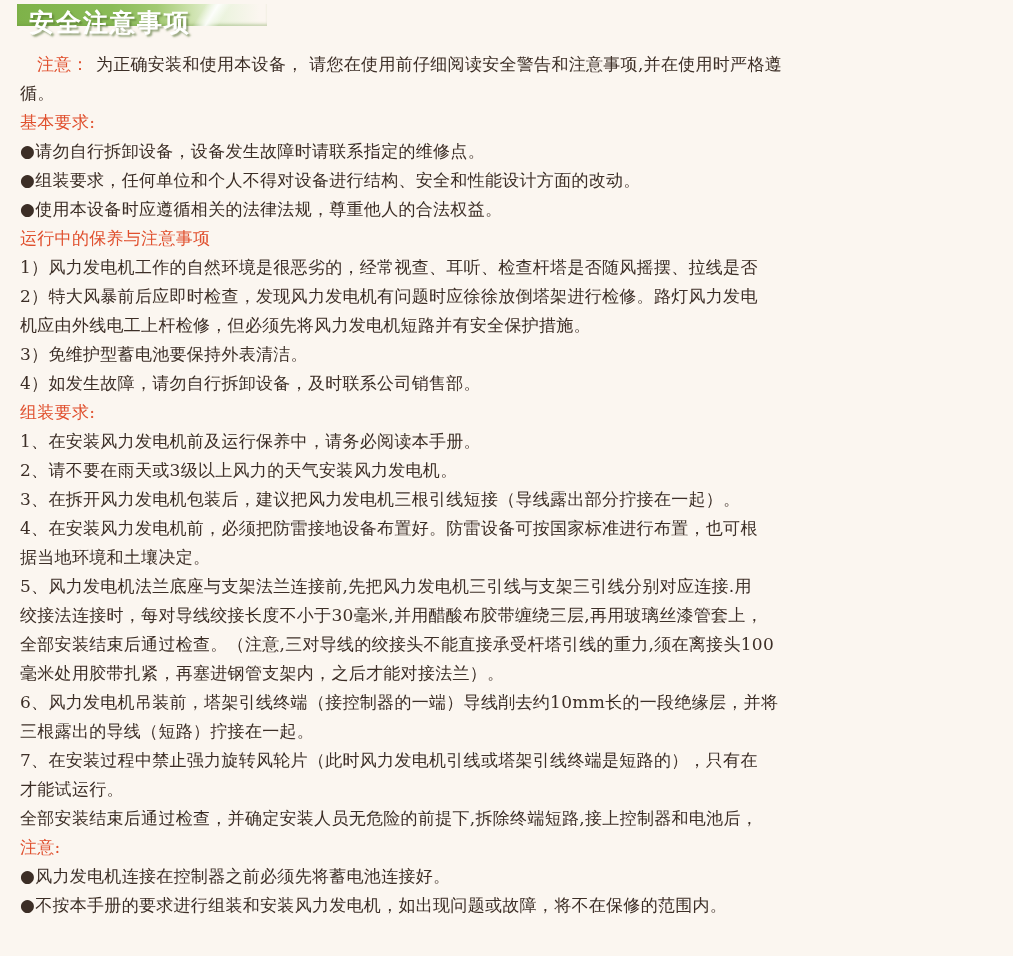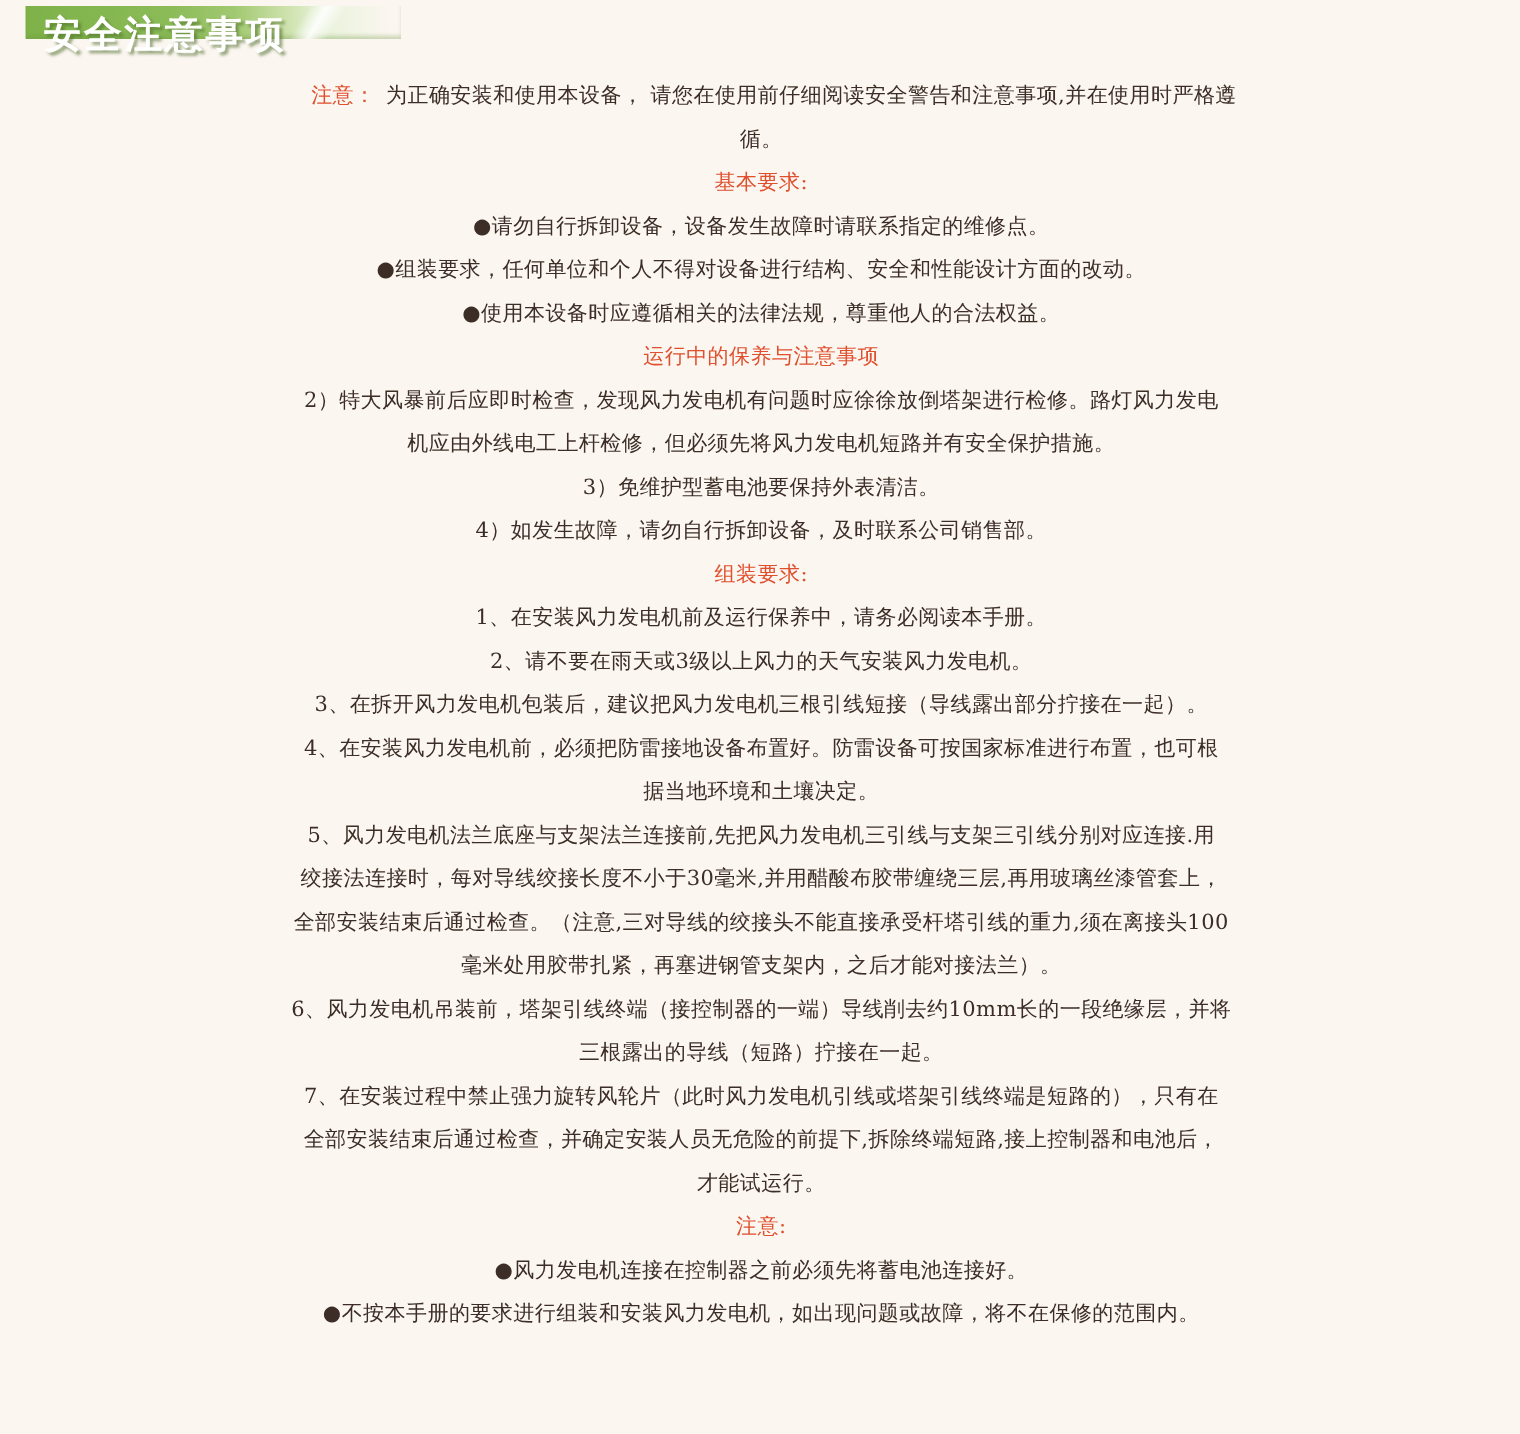--- a/index.html
+++ b/index.html
@@ -53,25 +53,24 @@
     letter-spacing: 2px;
     text-shadow: 2px 2px 2px rgba(80,110,45,0.6);
     white-space: nowrap;
   }
   
   .content {
     position: absolute;
     left: 20px;
     top: 50px;
     width: 975px;
-    font-size: 14px;
+    font-size: 17px;
     line-height: 29px;
     color: #3c2e26;
     letter-spacing: 0.3px;
-    text-align: center;
   }
   .line {
     height: 29px;
     white-space: nowrap;
   }
   .indent {
     padding-left: 17px;
   }
   .red {
     color: #e0502e;
@@ -93,39 +92,40 @@
 
     <div class="line indent"><span class="red notice-label">注意：</span><span>为正确安装和使用本设备， 请您在使用前仔细阅读安全警告和注意事项,并在使用时严格遵</span></div>
     <div class="line">循。</div>
 
     <div class="line red">基本要求:</div>
     <div class="line">●请勿自行拆卸设备，设备发生故障时请联系指定的维修点。</div>
     <div class="line">●组装要求，任何单位和个人不得对设备进行结构、安全和性能设计方面的改动。</div>
     <div class="line">●使用本设备时应遵循相关的法律法规，尊重他人的合法权益。</div>
 
     <div class="line red">运行中的保养与注意事项</div>
+    <div class="line">1）风力发电机工作的自然环境是很恶劣的，经常视查、耳听、检查杆塔是否随风摇摆、拉线是否</div>
     <div class="line">2）特大风暴前后应即时检查，发现风力发电机有问题时应徐徐放倒塔架进行检修。路灯风力发电</div>
     <div class="line">机应由外线电工上杆检修，但必须先将风力发电机短路并有安全保护措施。</div>
     <div class="line">3）免维护型蓄电池要保持外表清洁。</div>
     <div class="line">4）如发生故障，请勿自行拆卸设备，及时联系公司销售部。</div>
 
     <div class="line red">组装要求:</div>
     <div class="line">1、在安装风力发电机前及运行保养中，请务必阅读本手册。</div>
     <div class="line">2、请不要在雨天或3级以上风力的天气安装风力发电机。</div>
     <div class="line">3、在拆开风力发电机包装后，建议把风力发电机三根引线短接（导线露出部分拧接在一起）。</div>
     <div class="line">4、在安装风力发电机前，必须把防雷接地设备布置好。防雷设备可按国家标准进行布置，也可根</div>
     <div class="line">据当地环境和土壤决定。</div>
     <div class="line">5、风力发电机法兰底座与支架法兰连接前,先把风力发电机三引线与支架三引线分别对应连接.用</div>
     <div class="line">绞接法连接时，每对导线绞接长度不小于30毫米,并用醋酸布胶带缠绕三层,再用玻璃丝漆管套上，</div>
     <div class="line">全部安装结束后通过检查。（注意,三对导线的绞接头不能直接承受杆塔引线的重力,须在离接头100</div>
     <div class="line">毫米处用胶带扎紧，再塞进钢管支架内，之后才能对接法兰）。</div>
     <div class="line">6、风力发电机吊装前，塔架引线终端（接控制器的一端）导线削去约10mm长的一段绝缘层，并将</div>
     <div class="line">三根露出的导线（短路）拧接在一起。</div>
     <div class="line">7、在安装过程中禁止强力旋转风轮片（此时风力发电机引线或塔架引线终端是短路的），只有在</div>
+    <div class="line">才能试运行。</div>
     <div class="line">全部安装结束后通过检查，并确定安装人员无危险的前提下,拆除终端短路,接上控制器和电池后，</div>
-    <div class="line">才能试运行。</div>
 
     <div class="line red">注意:</div>
     <div class="line">●风力发电机连接在控制器之前必须先将蓄电池连接好。</div>
     <div class="line">●不按本手册的要求进行组装和安装风力发电机，如出现问题或故障，将不在保修的范围内。</div>
 
   </div>
 </div>
 
 </body></html>

